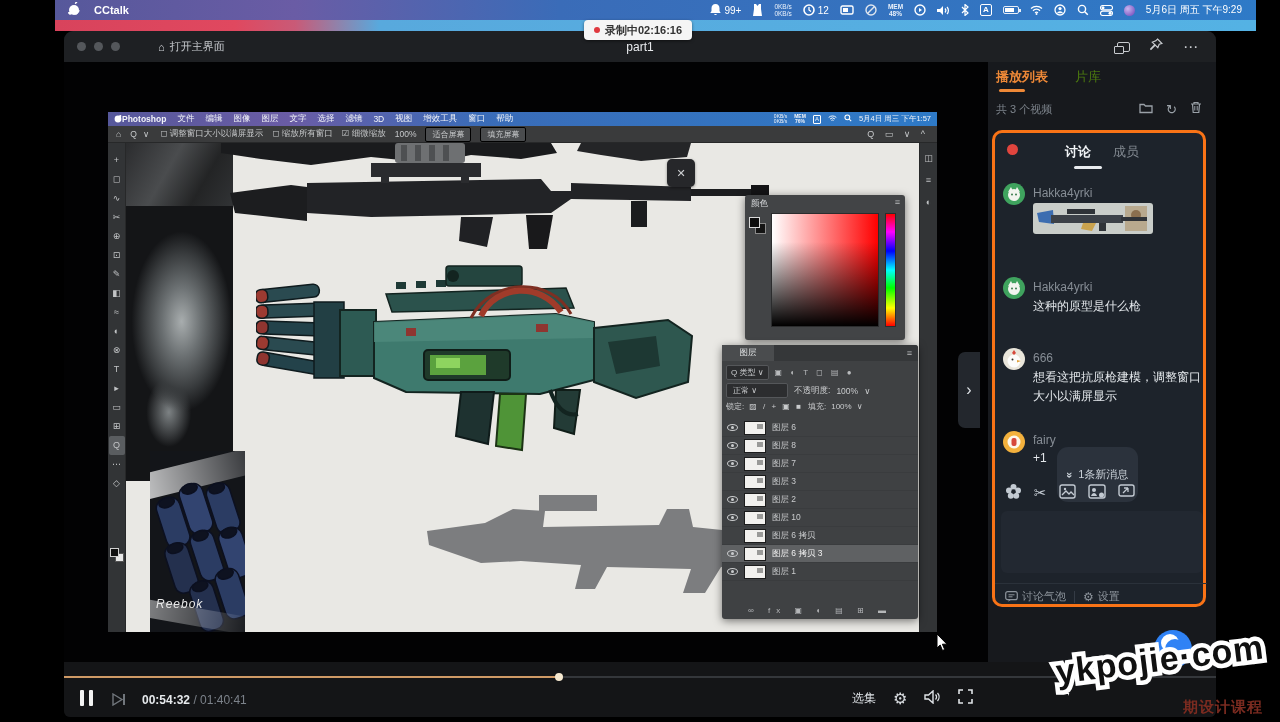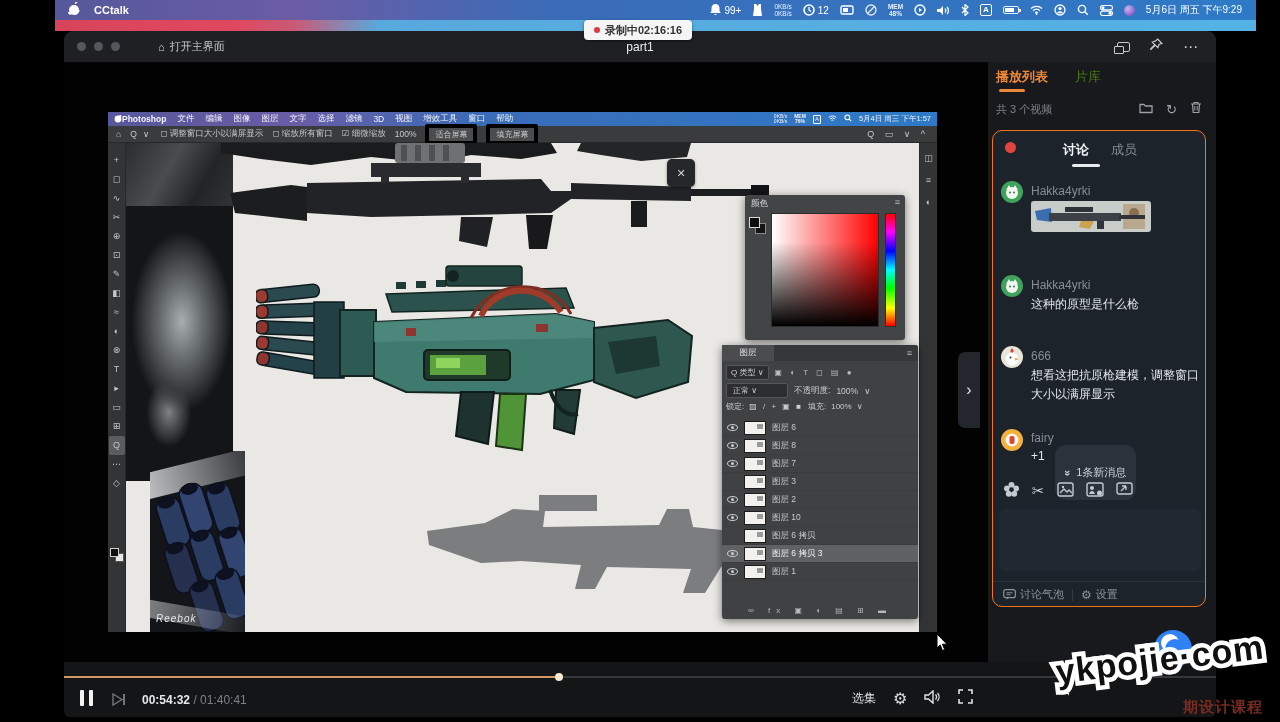--- a/index.html
+++ b/index.html
@@ -54,21 +54,21 @@
   
   #panel { left:924px; top:31px; width:228px; height:600px; background:#17191d; }
   .ptabs { position:absolute; left:8px; top:6px; display:flex; gap:27px; font-size:13px; }
   .ptab-active { color:#ef8937; font-weight:bold; }
   .ptab { color:#4d7c0f;font-family:Liberation Serif, serif; }
   .punder { position:absolute; left:11px; top:27px; width:26px; height:3px; background:#ef8937; border-radius:2px; }
   .pcount { position:absolute; left:8px; top:40px; font-size:11px; color:#7d848c; }
   .picons { position:absolute; right:14px; top:38px; display:flex; gap:13px; color:#9aa1a8; align-items:center; }
 
   #chatcard { position:absolute; left:4px; top:68px; width:214px; height:477px; background:#1d232b;
-    border:1px solid #f97316; border-radius:10px; }
+    border:3px solid #f97316; border-radius:10px; }
   .chathead-dot { position:absolute; left:12px; top:11px; width:11px; height:11px; border-radius:50%; background:#e1453e; }
   .ctabs { position:absolute; left:0; width:214px; top:10px; display:flex; justify-content:center; gap:22px; font-size:13px; }
   .ctab-active { color:#f0f3f6; font-weight:bold; }
   .ctab { color:#848b93; }
   .cunder { position:absolute; left:79px; top:33px; width:28px; height:3px; background:#e8ebee; border-radius:2px; }
 
   .avatar { position:absolute; width:22px; height:22px; border-radius:50%; overflow:hidden; }
   .uname { position:absolute; font-size:12px; color:#868d95; }
   .mtext { position:absolute; font-size:12px; color:#e3e7eb; line-height:19px; width:170px; }
   .thumbimg { position:absolute; width:120px; height:31px; border-radius:3px; overflow:hidden; }
@@ -112,21 +112,21 @@
     background:linear-gradient(90deg,#56589b 0%,#6a5ca5 22%,#3a6cb8 45%,#2e7ac7 100%);
     display:flex; align-items:center; color:#f2f4f8; font-size:8.5px; padding:0 6px; }
   #ps-menus { display:flex; gap:11px; align-items:center; }
   #ps-menus span:first-child { font-weight:bold; }
   .ps-status { margin-left:auto; display:flex; align-items:center; gap:7px; font-size:7.5px; }
   .tinystack { display:flex; flex-direction:column; font-size:5px; line-height:5.5px; }
   .tinyime { border:1px solid #fff; border-radius:1px; font-size:6px; padding:0 1px; line-height:7px; }
 
   #ps-options { left:0; top:14px; width:829px; height:17px; background:#3a3b3c; border-bottom:1px solid #272829;
     display:flex; align-items:center; gap:9px; padding:0 8px; color:#c6c8ca; font-size:8.5px; }
-  .ps-btn { background:#4a4c4e; border:4px solid #000000; border-radius:2px; padding:1px 6px; font-size:8px; }
+  .ps-btn { background:#4a4c4e; border:1px solid #000000; border-radius:2px; padding:1px 6px; font-size:8px; }
   .opt-right { margin-left:auto; letter-spacing:4px; font-size:9px; color:#c6c8ca; }
 
   #ps-tools { left:0; top:31px; width:18px; height:489px; background:#323436; border-right:1px solid #272829;
     display:flex; flex-direction:column; align-items:center; padding-top:8px; color:#c2c4c6; font-size:9px; }
   #ps-tools span { height:19px; width:16px; text-align:center; line-height:19px; }
   #ps-tools span:nth-child(16) { background:#5a5d60; border-radius:2px; }
   .swatches { position:absolute; left:2px; top:436px; width:14px; height:14px; }
   .swatches .fg { position:absolute; left:0; top:0; width:9px; height:9px; background:#101010; border:1px solid #cfcfcf; z-index:2; }
   .swatches .bg2 { position:absolute; left:5px; top:5px; width:9px; height:9px; background:#e8e8e8; border:1px solid #555; }
 
@@ -138,21 +138,21 @@
     background:linear-gradient(120deg,#2b2c2e 0%,#4a4c4e 40%,#232425 70%,#313335 100%); }
   .ref-left { position:absolute; left:0; top:63px; width:107px; height:275px; background:#141517; }
   .ref-left::after { content:""; position:absolute; inset:0;
     background:radial-gradient(ellipse 60% 42% at 52% 42%,#a8adae 0%,#6c7173 30%,#3a3d3f 58%,rgba(20,21,23,0) 78%),
                radial-gradient(ellipse 30% 18% at 40% 75%,#7d8284 0%,rgba(20,21,23,0) 70%); }
   .ref-bottles { position:absolute; left:24px; top:308px; width:95px; height:181px; background:#131519; overflow:hidden; }
   .ref-bottles .streak { position:absolute; left:-10px; top:8px; width:130px; height:26px;
     background:linear-gradient(90deg,rgba(255,255,255,.75),rgba(255,255,255,.05)); transform:rotate(-14deg); }
   .ref-bottles .streak2 { position:absolute; left:-14px; bottom:6px; width:120px; height:18px;
     background:linear-gradient(90deg,rgba(255,255,255,.5),rgba(255,255,255,0)); transform:rotate(10deg); }
-  .reebok { position:absolute; left:6px; bottom:8px; color:#e8e8e8; font-size:10px; font-style:italic; letter-spacing:1px; }
+  .reebok { position:absolute; left:6px; bottom:21px; color:#e8e8e8; font-size:12px; font-style:italic; letter-spacing:1px; }
   .closebox { position:absolute; left:541px; top:16px; width:28px; height:28px; background:#26272a; border-radius:5px;
     color:#cfd1d4; font-size:11px; display:flex; align-items:center; justify-content:center; box-shadow:0 1px 3px rgba(0,0,0,.4); }
 
   
   #ps-color { left:637px; top:83px; width:160px; height:145px; background:#424446; border-radius:3px;
     box-shadow:0 2px 8px rgba(0,0,0,.5); }
   #ps-color .hd { position:absolute; left:6px; top:3px; font-size:8.5px; color:#d6d8da; }
   #ps-color .hmenu { position:absolute; right:5px; top:2px; font-size:9px; color:#b8babc; }
   .cswatches { position:absolute; left:4px; top:22px; width:18px; height:18px; }
   .cswatches .a { position:absolute; left:0; top:0; width:11px; height:11px; background:#0d0d0d; border:1px solid #d9d9d9; z-index:2; }

